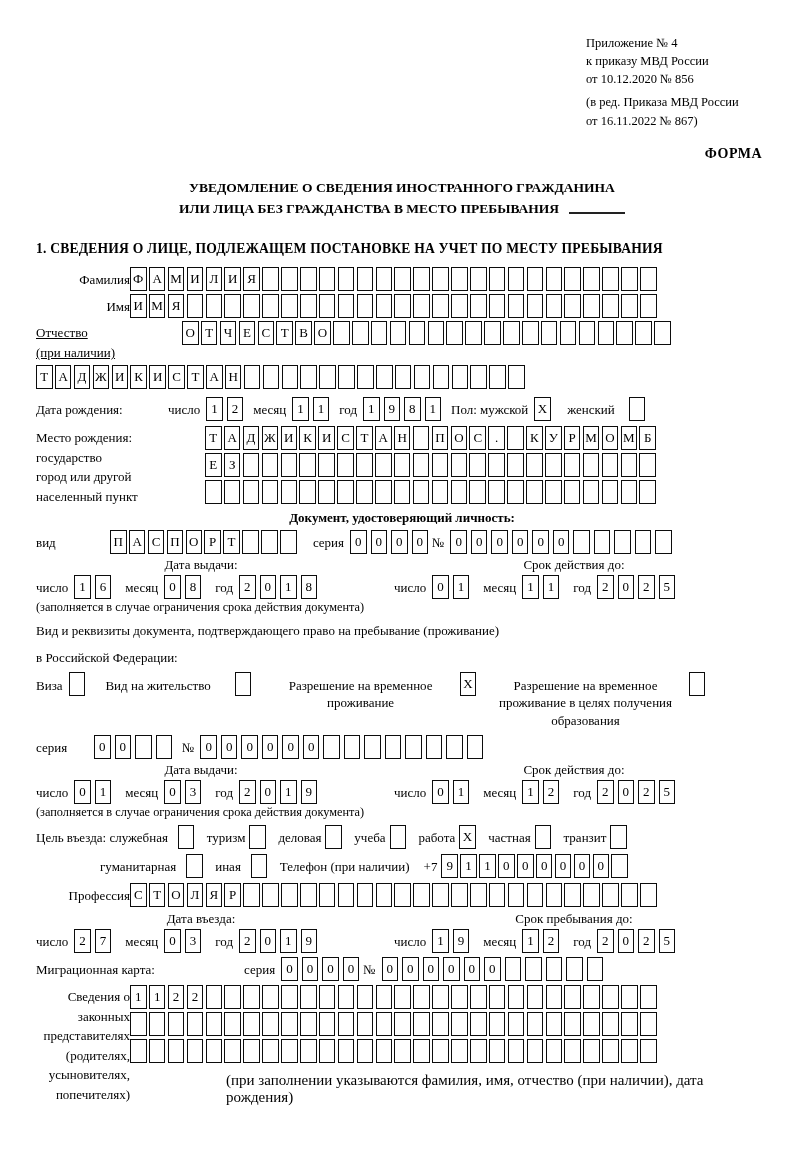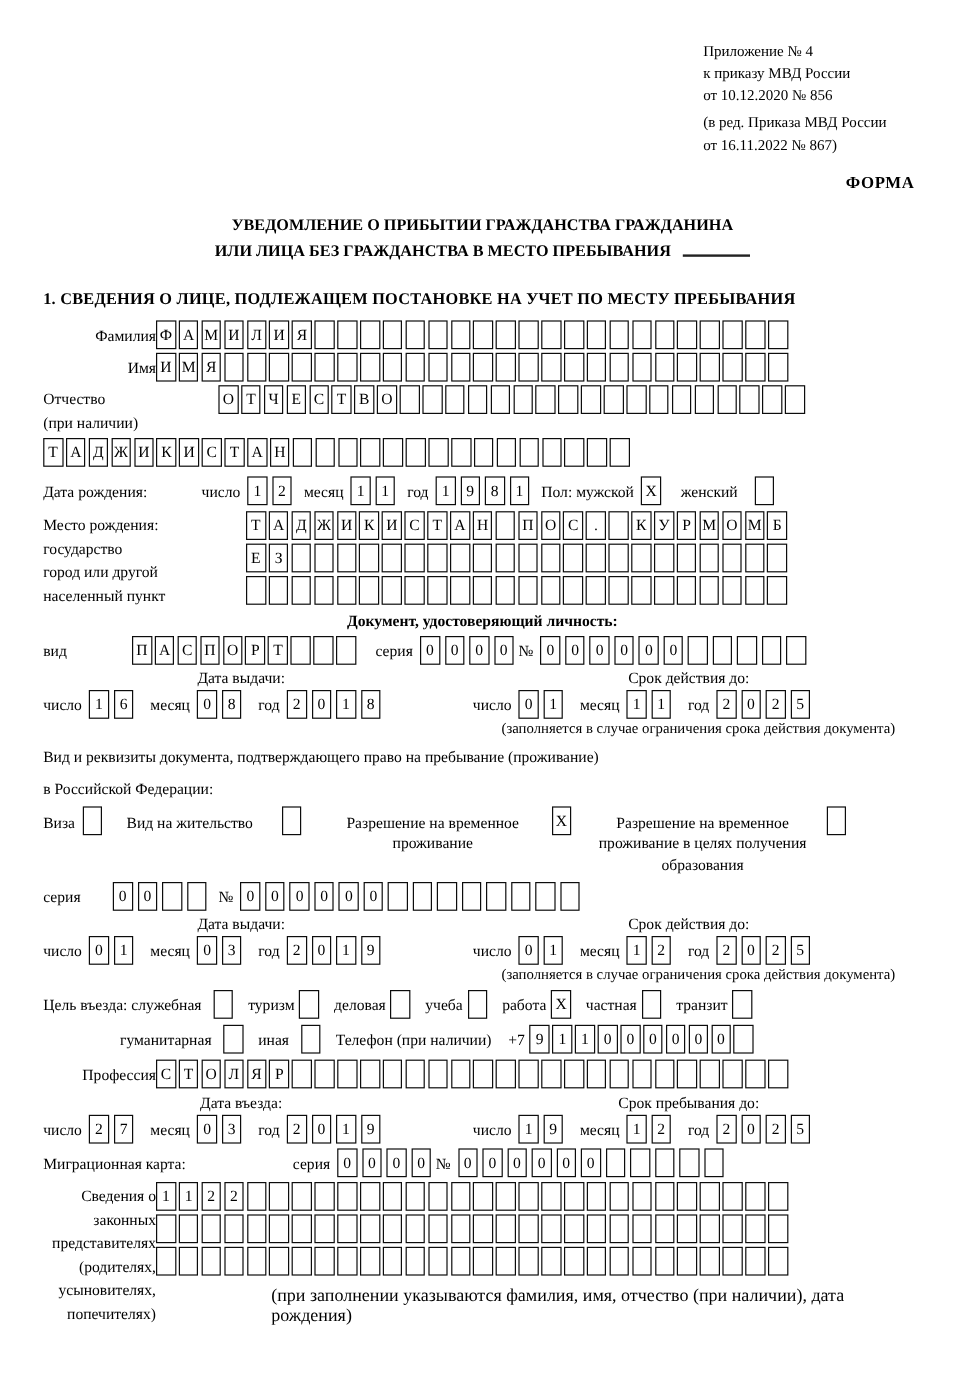--- a/index.html
+++ b/index.html
@@ -20,28 +20,28 @@
   
   .fieldrows { margin-top:10px; }
   .row { display:flex; align-items:flex-start; flex-wrap:nowrap; margin-bottom:3px; }
   .cells { display:inline-flex; flex-wrap:nowrap; }
   .cell { width:16.5px; height:24px; flex:none; border:1.8px solid #0c0c0c; margin-right:2.4px;
           display:inline-flex; align-items:center; justify-content:center; font-size:13px; }
   .cells.sp .cell { margin-right:4px; }
   .lbl { font-size:13px; line-height:1.25; padding-top:5px; }
   .lbl2 { font-size:13px; line-height:1.5; padding-top:2px; }
   .w94 { width:94px; flex:none;text-align:right; }
-  .w146 { width:146px; flex:none; }
+  .w146 { width:146px; flex:none;text-decoration:underline; }
   .w169 { width:169px; flex:none; }
   .mb0 { margin-bottom:0; }
   .boxcol .cells { margin-bottom:3px; }
 
   
   .doc-heading { text-align:center; font-weight:bold; font-size:13px; margin:3px 0 4px 0; }
-  .note { text-align:right; padding-right:22px; font-size:12.3px; margin:1px 0 5px 0; }
+  .note { padding-right:22px; font-size:12.3px; margin:1px 0 5px 0; }
 
   
   .datecols { display:flex; margin-top:2px; }
   .dcol-l { width:330px; flex:none; }
   .dcol-r { width:360px; flex:none; margin-left:28px; }
   .dhead { text-align:center; font-size:13px; margin-bottom:2px; }
   .dategrp { display:flex; align-items:flex-start; }
   .dlbl { font-size:13px; padding-top:5px; margin-right:6px; }
   .dategrp .cells { margin-right:10px; }
 
@@ -70,21 +70,21 @@
     <div>к приказу МВД России</div>
     <div>от 10.12.2020 № 856</div>
     <div class="hdr-gap"></div>
     <div>(в ред. Приказа МВД России</div>
     <div>от 16.11.2022 № 867)</div>
   </div>
 
   <div class="forma">ФОРМА</div>
 
   <div class="title">
-    <div>УВЕДОМЛЕНИЕ О ПРИБЫТИИ ГРАЖДАНСТВА ГРАЖДАНИНА</div>
+    <div>УВЕДОМЛЕНИЕ О СВЕДЕНИЯ ИНОСТРАННОГО ГРАЖДАНИНА</div>
     <div><span>ИЛИ ЛИЦА БЕЗ ГРАЖДАНСТВА В МЕСТО ПРЕБЫВАНИЯ</span><span class="title-underline"></span></div>
   </div>
 
   <div class="sec-heading">1. СВЕДЕНИЯ О ЛИЦЕ, ПОДЛЕЖАЩЕМ ПОСТАНОВКЕ НА УЧЕТ ПО МЕСТУ ПРЕБЫВАНИЯ</div>
 
   <div class="fieldrows">
 
     <div class="row">
       <span class="lbl w94">Фамилия</span>
       <span class="cells">

